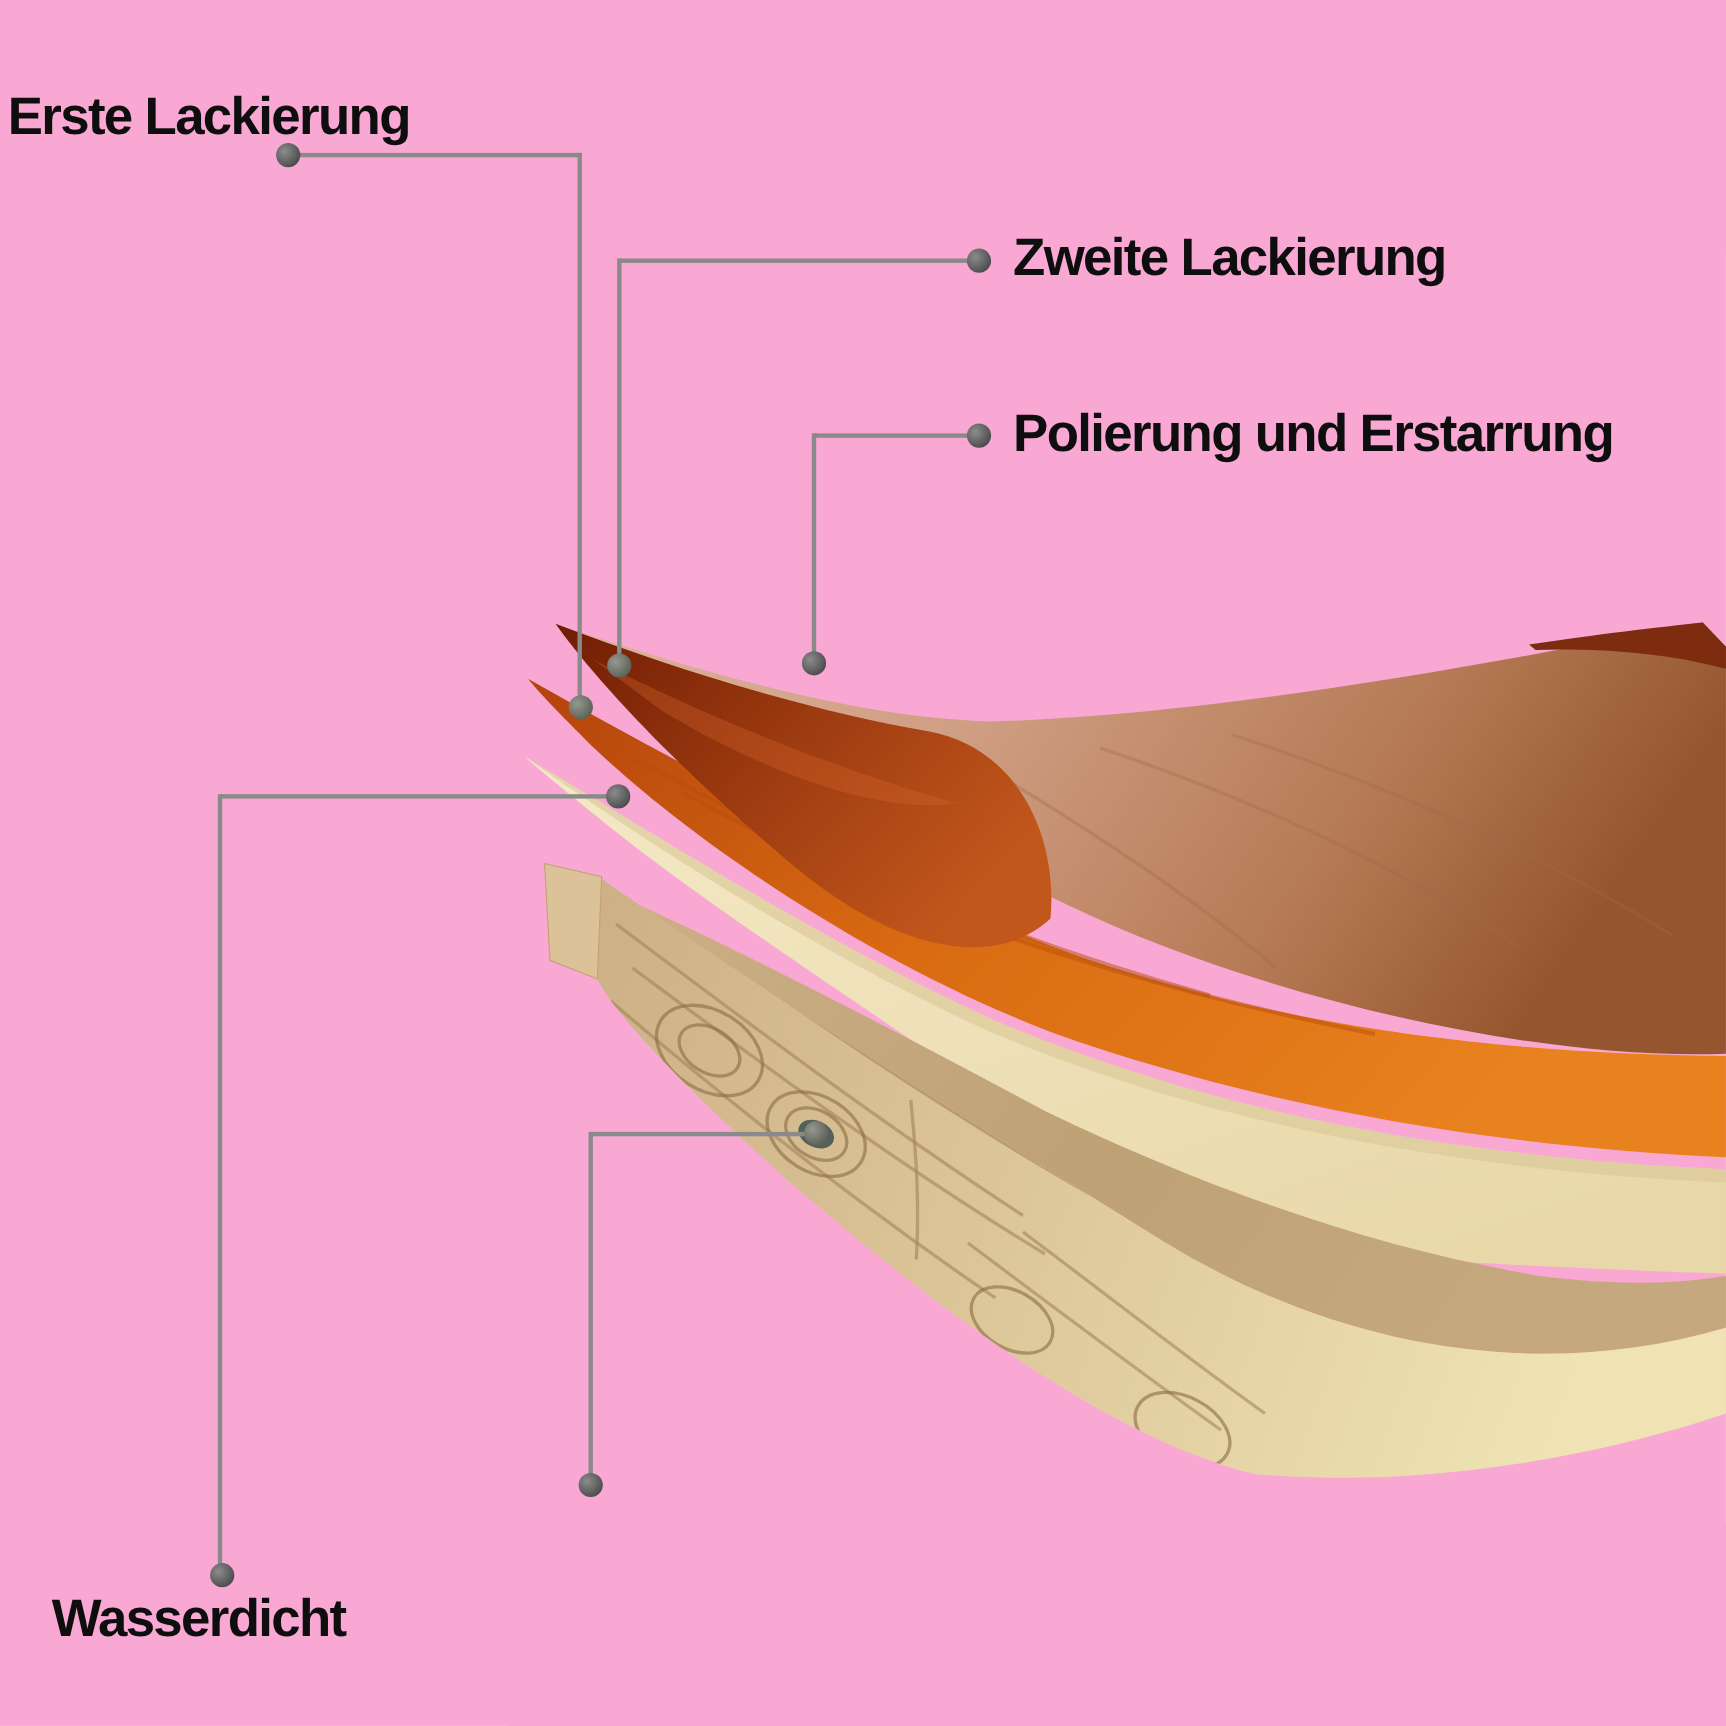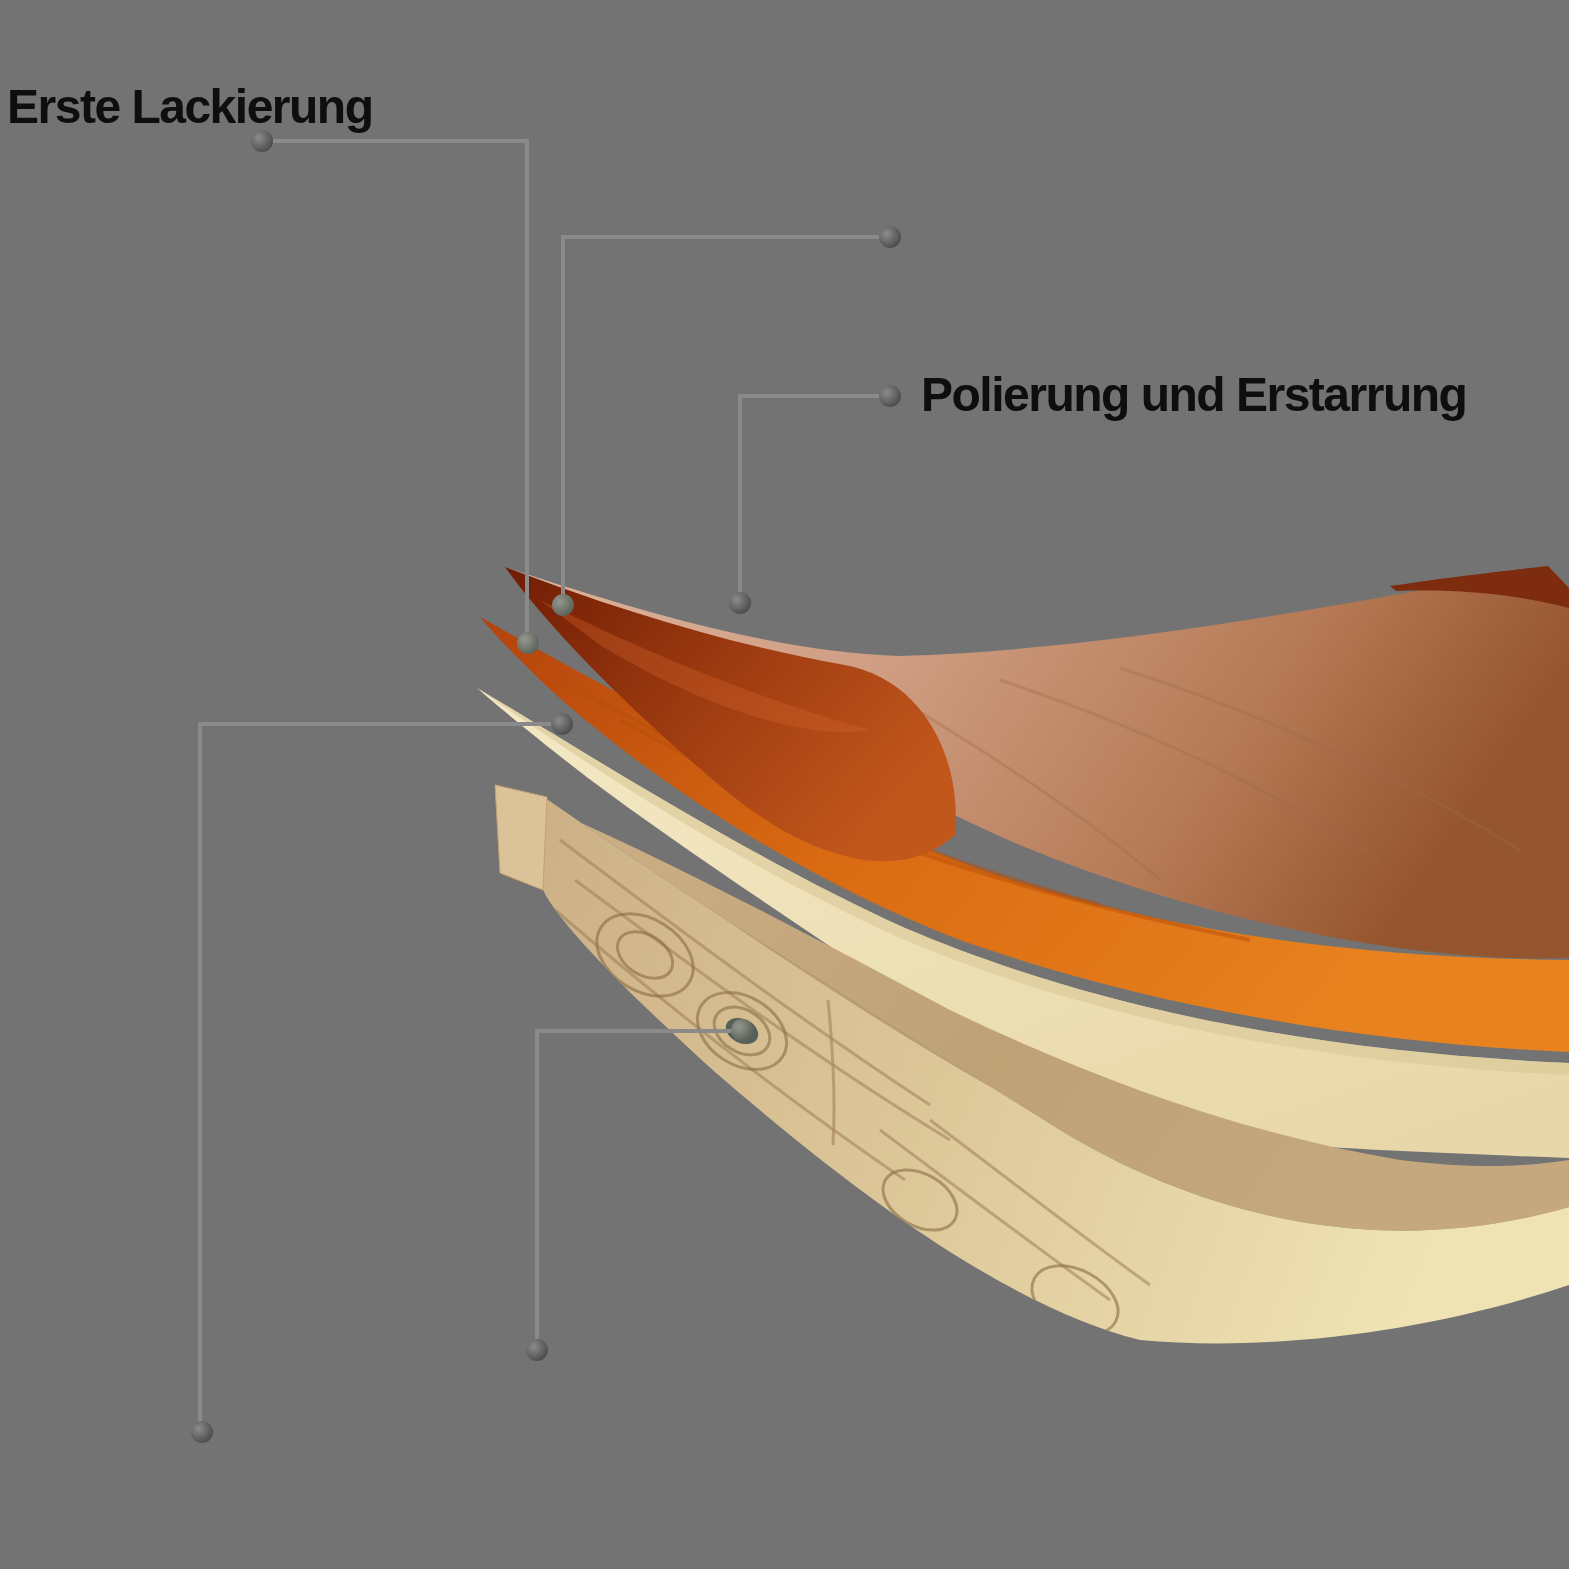--- a/index.html
+++ b/index.html
@@ -1,19 +1,19 @@
 <!DOCTYPE html>
 <html><head>
 <meta charset="utf-8">
 <style>
   html,body{margin:0;padding:0;background:#fff;}
   #stage{
     position:relative;
     width:1569px;height:1569px;
-    background:#737373;
+    background:#f9a8d4;
     overflow:hidden;
     font-family:"Liberation Sans", sans-serif;
   }
   .callout-label{
     position:absolute;
     font-weight:bold;
     font-size:48px;
     line-height:1.0;
     letter-spacing:-1.5px;
     color:#0e0e0e;
@@ -182,18 +182,20 @@
   <div class="dot" style="left:562px;top:724px;"></div>
   <div class="dot" style="left:202px;top:1432px;"></div>
 
   <div class="ld-h" style="left:537px;top:1029px;width:205px;"></div>
   <div class="ld-v" style="left:535px;top:1029px;height:321px;"></div>
   <div class="dot dot-olive" style="left:742px;top:1030px;"></div>
   <div class="dot" style="left:537px;top:1350px;"></div>
 
   <div class="callout-label" style="left:7px;top:83px;">Erste Lackierung</div>
 
+  <div class="callout-label" style="left:921px;top:211px;">Zweite Lackierung</div>
 
   <div class="callout-label" style="left:921px;top:371px;">Polierung und Erstarrung</div>
 
 
+  <div class="callout-label" style="left:47px;top:1448px;">Wasserdicht</div>
 
 </div>
 
 </body></html>

